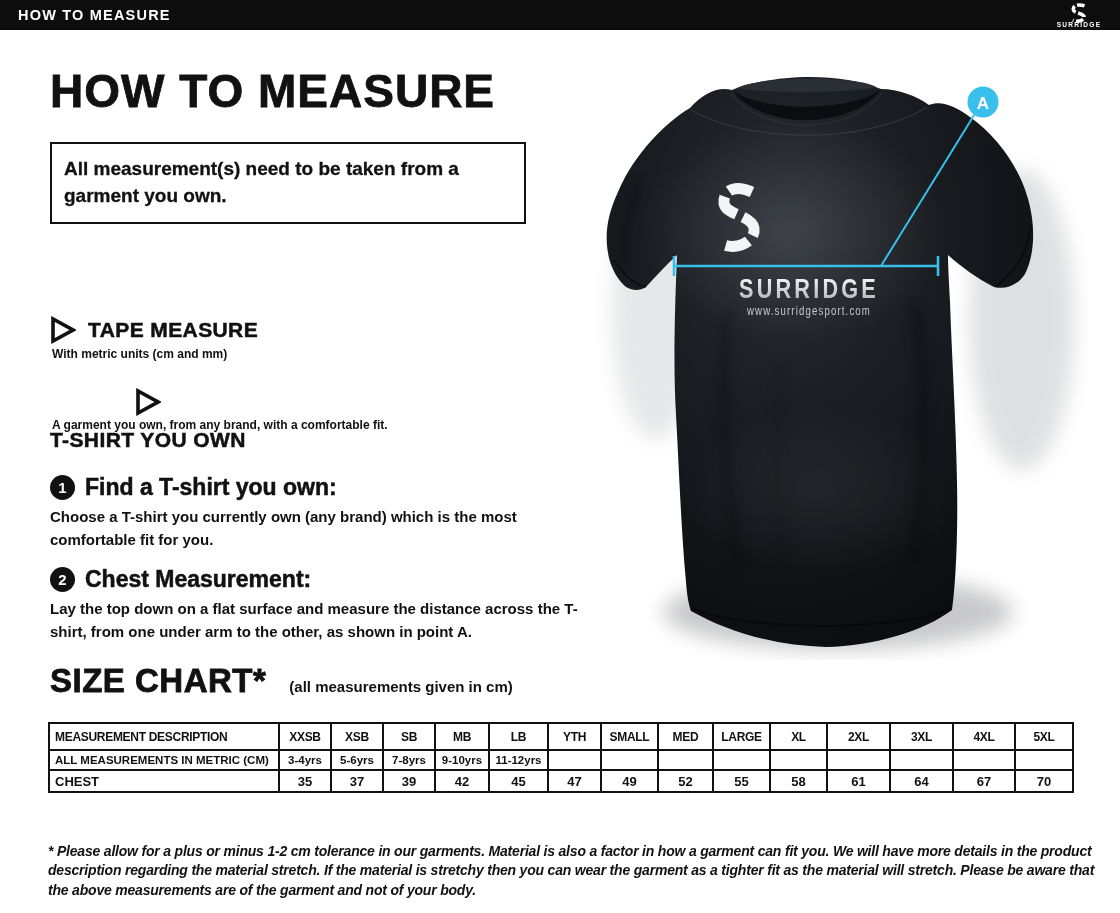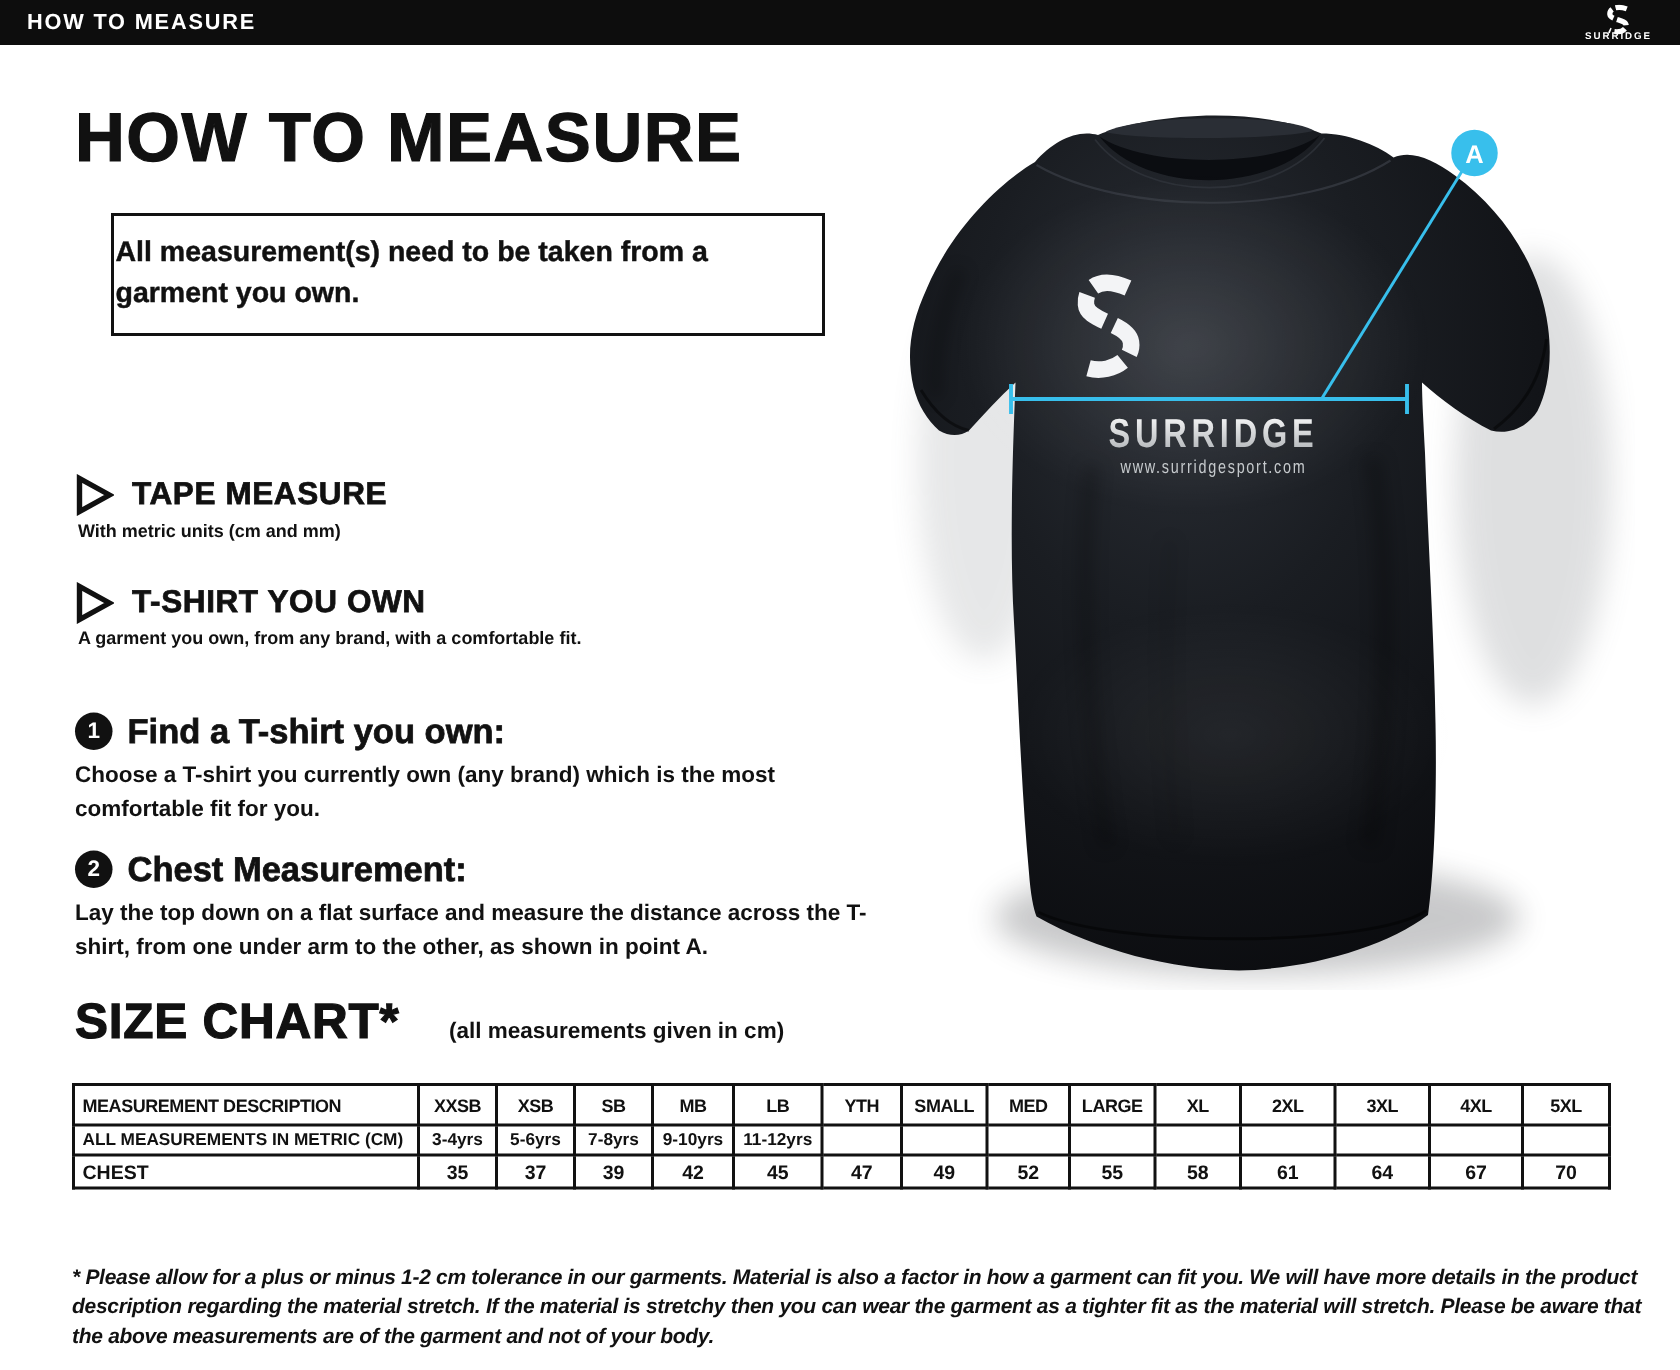--- a/index.html
+++ b/index.html
@@ -9,41 +9,41 @@
   .canvas { position:relative; width:1120px; height:913px; background:#fff; overflow:hidden; }
 
   
   .topbar { position:absolute; left:0; top:0; width:1120px; height:30px; background:var(--topbar); display:flex; align-items:center; }
   .topbar-title { color:#fff; font-size:14.5px; font-weight:bold; letter-spacing:1.2px; margin-left:18px; }
   .topbar-logo { position:absolute; right:5px; top:0; width:72px; height:30px; display:flex; flex-direction:column; align-items:center; justify-content:center; }
   .topbar-brand { color:#fff; font-size:6.5px; font-weight:bold; letter-spacing:1.3px; margin-top:-2px; }
 
   
   .page-title { position:absolute; left:50px; top:64px; font-size:46px; font-weight:800; letter-spacing:1px; -webkit-text-stroke:0.8px var(--ink); }
-  .note-box { position:absolute; left:50px; top:142px; width:476px; border:2.5px solid var(--ink); padding:12px 1px;margin-left:24px; }
+  .note-box { position:absolute; left:50px; top:142px; width:476px; border:2.5px solid var(--ink); padding:12px 12px; }
   .note-text { font-size:19px; font-weight:bold; line-height:1.42; -webkit-text-stroke:0.3px var(--ink); }
 
   .ywn-heading { position:absolute; left:50px; top:252px; font-size:28px; font-weight:800; letter-spacing:0.5px; -webkit-text-stroke:0.7px var(--ink); }
 
   .bullet { position:absolute; left:50px; display:flex; align-items:center; gap:12px; }
-  .bullet-1 { top:316px; } .bullet-2 { top:388px; }
+  .bullet-1 { top:316px; } .bullet-2 { top:388px;flex-direction:column; }
   .bullet-label { font-size:21px; font-weight:800; letter-spacing:0.4px; -webkit-text-stroke:0.5px var(--ink); }
   .bullet-sub { position:absolute; left:52px; font-size:12px; font-weight:bold; }
   .bullet-sub-1 { top:347px; } .bullet-sub-2 { top:418px; }
 
   .step-head { position:absolute; left:50px; display:flex; align-items:center; gap:10px; }
   .step-head-1 { top:474px; } .step-head-2 { top:566px; }
   .step-badge { width:25px; height:25px; border-radius:50%; background:var(--ink); color:#fff; font-size:15px; font-weight:bold; display:flex; align-items:center; justify-content:center; flex:0 0 25px; }
   .step-title { font-size:23px; font-weight:800; -webkit-text-stroke:0.5px var(--ink); }
   .step-desc { position:absolute; left:50px; font-size:15px; font-weight:bold; line-height:1.5; }
   .step-desc-1 { top:506px; width:515px; }
   .step-desc-2 { top:598px; width:528px; }
 
   
-  .sc-head { position:absolute; left:50px; top:662px; display:flex; align-items:baseline; gap:19px; }
+  .sc-head { position:absolute; left:50px; top:662px; display:flex; align-items:baseline; gap:9px; }
   .sc-title { font-size:33px; font-weight:800; letter-spacing:0.5px; -webkit-text-stroke:0.8px var(--ink); }
   .sc-sub { font-size:15px; font-weight:bold;margin-left:14px; }
 
   table.size-table { position:absolute; left:48px; top:722px; width:1024px; border-collapse:collapse; table-layout:fixed; }
   .size-table th, .size-table td { border:2px solid #111; text-align:center; vertical-align:middle; overflow:hidden; white-space:nowrap; }
   .size-table th { height:27px; font-size:12px; font-weight:bold; letter-spacing:-0.3px; }
   .size-table tr.r-metric td { height:20px; font-size:11.5px; font-weight:bold; }
   .size-table tr.r-chest td { height:22px; font-size:13px; font-weight:bold; }
   .size-table .first { text-align:left; padding-left:5px; }
 

